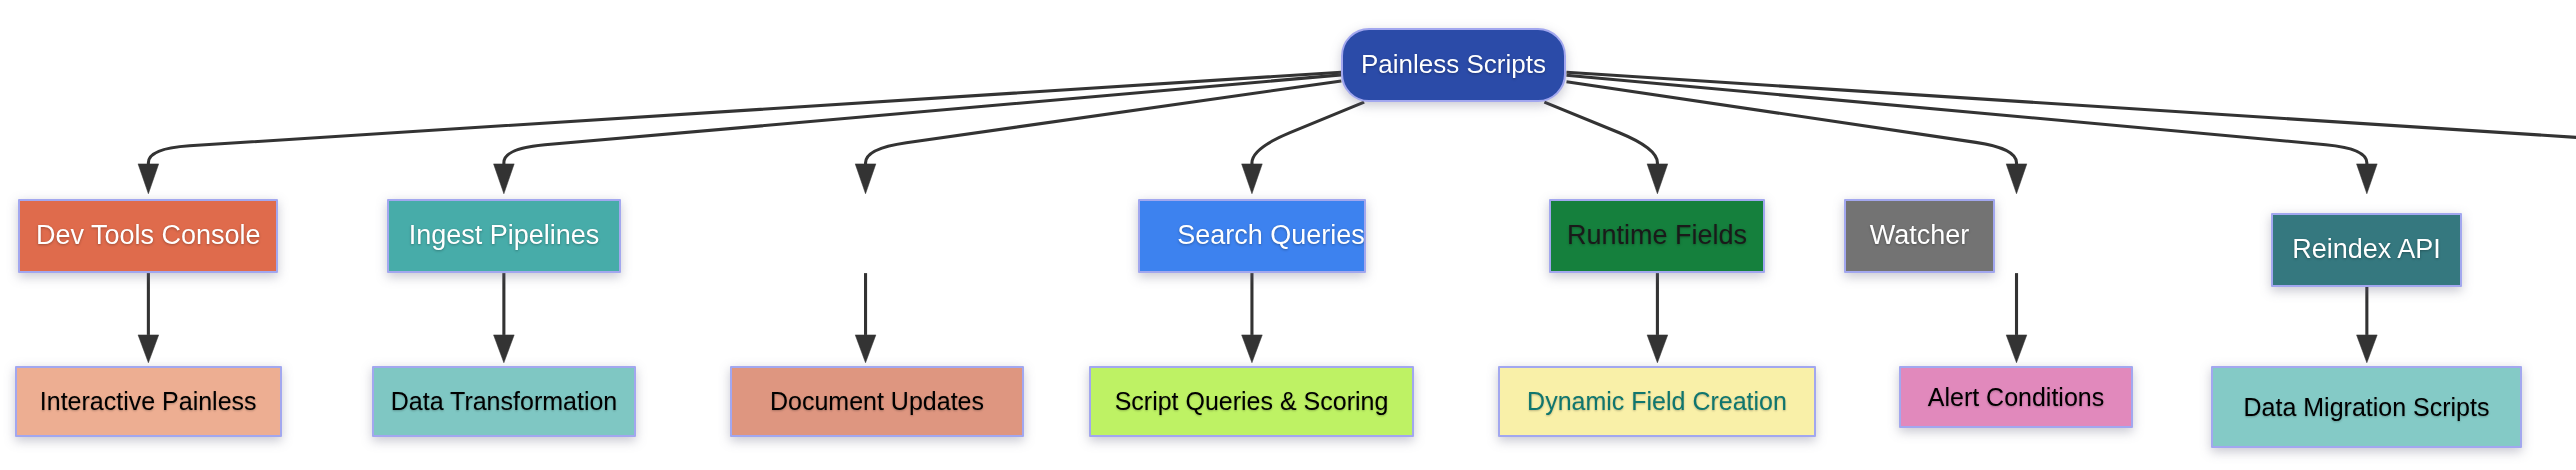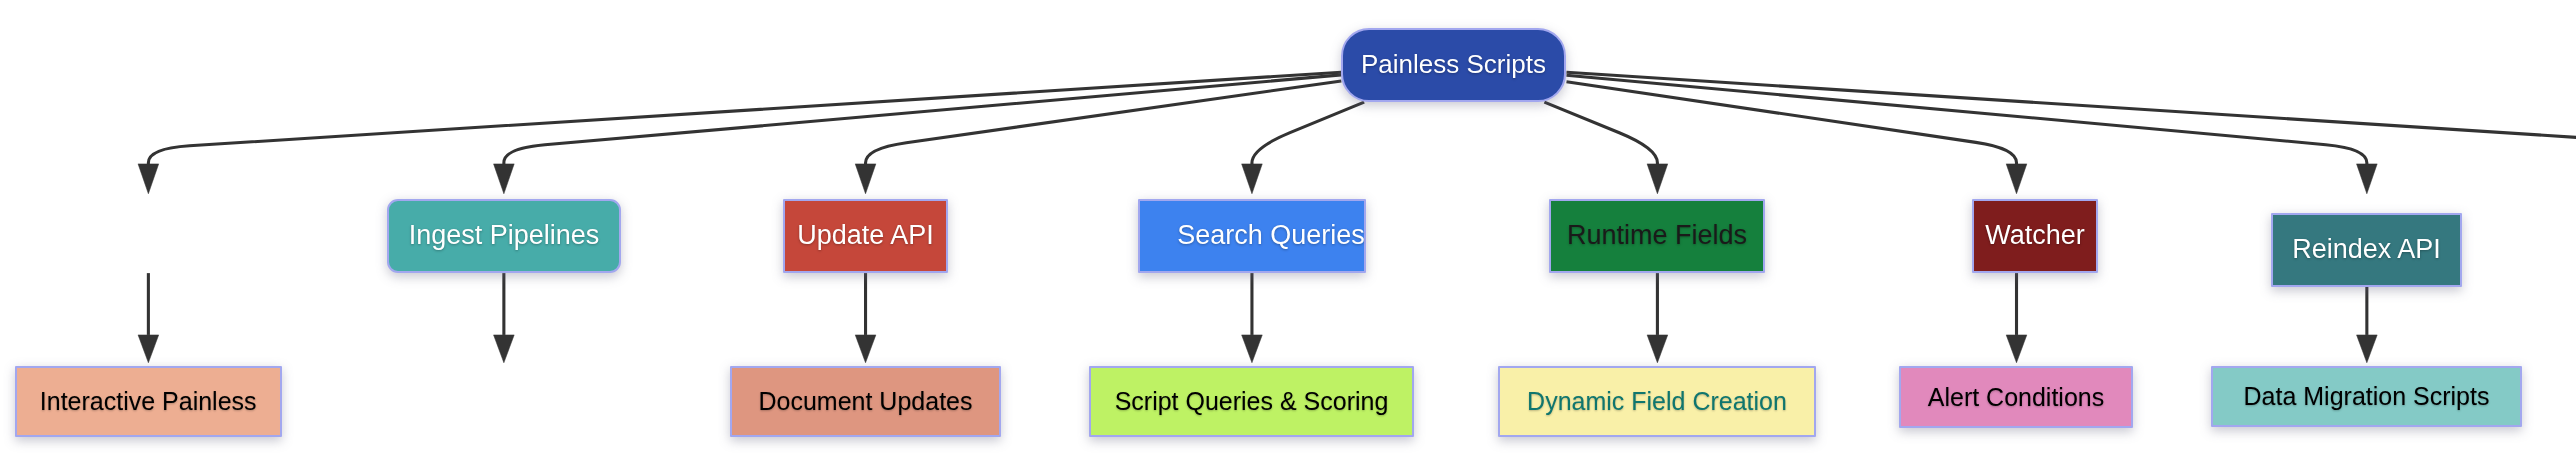--- a/index.html
+++ b/index.html
@@ -80,26 +80,27 @@
       <path d="M 3040.5 146 L 4514.3 280.7 Q 4594 288 4594 316 L 4594 318" class="edge" style="stroke: rgb(51, 51, 51);"></path>
       <polygon points="4574,318 4614,318 4594,376" class="arrowhead" style="fill: rgb(51, 51, 51); stroke: rgb(51, 51, 51);"></polygon>
       <path d="M 4594 530 L 4594 650" class="edge" style="stroke: rgb(51, 51, 51);"></path>
       <polygon points="4574,650 4614,650 4594,704" class="arrowhead" style="fill: rgb(51, 51, 51); stroke: rgb(51, 51, 51);"></polygon>
       <path d="M 3040.5 140.1 L 5253.2 282.8 Q 5333 288 5333 316 L 5333 318" class="edge" style="stroke: rgb(51, 51, 51);"></path>
       <polygon points="5313,318 5353,318 5333,376" class="arrowhead" style="fill: rgb(51, 51, 51); stroke: rgb(51, 51, 51);"></polygon>
       <path d="M 5333 530 L 5333 650" class="edge" style="stroke: rgb(51, 51, 51);"></path>
       <polygon points="5313,650 5353,650 5333,704" class="arrowhead" style="fill: rgb(51, 51, 51); stroke: rgb(51, 51, 51);"></polygon>
     </svg>
 <div class="node root" style="left: 1341px; top: 28px; width: 225px; height: 74px; background: rgb(43, 75, 168); color: rgb(255, 255, 255); border-color: rgb(162, 167, 239); border-radius: 28px;">Painless Scripts</div>
+    <div class="node parent" style="left: 18.3px; top: 199px; width: 260px; height: 74px; background: rgb(223, 107, 76); color: rgb(255, 255, 255); border-color: rgb(162, 167, 239);">Dev Tools Console</div>
     <div class="node leaf" style="left: 14.7px; top: 366px; width: 267px; height: 71px; background: rgb(237, 174, 146); color: rgb(0, 0, 0); border-color: rgb(162, 167, 239);">Interactive Painless</div>
-    <div class="node parent" style="left: 387px; top: 199px; width: 234px; height: 74px; background: rgb(71, 172, 169); color: rgb(255, 255, 255); border-color: rgb(162, 167, 239); border-radius: 11px;">Ingest Pipelines</div>
-    <div class="node parent" style="left: 783px; top: 199px; width: 165px; height: 74px; background: rgb(197, 71, 58); color: rgb(255, 255, 255); border-color: rgb(162, 167, 239);">Update API</div>
-    <div class="node leaf" style="left: 730px; top: 366px; width: 271px; height: 71px; background: rgb(222, 150, 128); color: rgb(0, 0, 0); border-color: rgb(162, 167, 239);">Document Updates</div>
+    <div class="node parent" style="left: 387px; top: 199px; width: 234px; height: 74px; background: rgb(71, 172, 169); color: rgb(255, 255, 255); border-color: rgb(162, 167, 239);">Ingest Pipelines</div>
+    <div class="node leaf" style="left: 372px; top: 366px; width: 264px; height: 71px; background: rgb(127, 199, 195); color: rgb(0, 0, 0); border-color: rgb(162, 167, 239);">Data Transformation</div>
+    <div class="node leaf" style="left: 730px; top: 366px; width: 294px; height: 71px; background: rgb(222, 150, 128); color: rgb(0, 0, 0); border-color: rgb(162, 167, 239);">Document Updates</div>
     <div class="node parent" style="left: 1138px; top: 199px; width: 228px; height: 74px; background: rgb(61, 130, 239); color: rgb(255, 255, 255); border-color: rgb(162, 167, 239); padding-left: 38px;">Search Queries</div>
     <div class="node leaf" style="left: 1089px; top: 366px; width: 325px; height: 71px; background: #bef264; color: rgb(0, 0, 0); border-color: rgb(162, 167, 239);">Script Queries &amp; Scoring</div>
     <div class="node parent" style="left: 1549px; top: 199px; width: 216px; height: 74px; background: #15803d; color: rgb(26, 26, 26); border-color: rgb(162, 167, 239);">Runtime Fields</div>
     <div class="node leaf" style="left: 1498px; top: 366px; width: 318px; height: 71px; background: rgb(249, 240, 168); color: #0f766e; border-color: rgb(162, 167, 239);">Dynamic Field Creation</div>
-    <div class="node parent" style="left: 1972px; top: 199px; width: 126px; height: 74px; background: #7f1d1d; color: rgb(255, 255, 255); border-color: rgb(162, 167, 239);">Watcher</div>
+    <div class="node parent" style="left: 1844px; top: 199px; width: 151px; height: 74px; background: #737373; color: rgb(255, 255, 255); border-color: rgb(162, 167, 239);">Watcher</div>
     <div class="node leaf" style="left: 1899px; top: 366px; width: 234px; height: 62px; background: rgb(225, 137, 188); color: rgb(0, 0, 0); border-color: rgb(162, 167, 239);">Alert Conditions</div>
     <div class="node parent" style="left: 2271px; top: 213px; width: 191px; height: 74px; background: rgb(53, 120, 127); color: rgb(255, 255, 255); border-color: rgb(162, 167, 239);">Reindex API</div>
-    <div class="node leaf" style="left: 2211px; top: 366px; width: 311px; height: 61px; background: rgb(132, 202, 198); color: rgb(0, 0, 0); border-color: rgb(162, 167, 239);">Data Migration Scripts</div>
+    <div class="node leaf" style="left: 2211px; top: 366px; width: 311px; height: 82px; background: rgb(132, 202, 198); color: rgb(0, 0, 0); border-color: rgb(162, 167, 239);">Data Migration Scripts</div>
   </div>
 
 
 </body></html>

